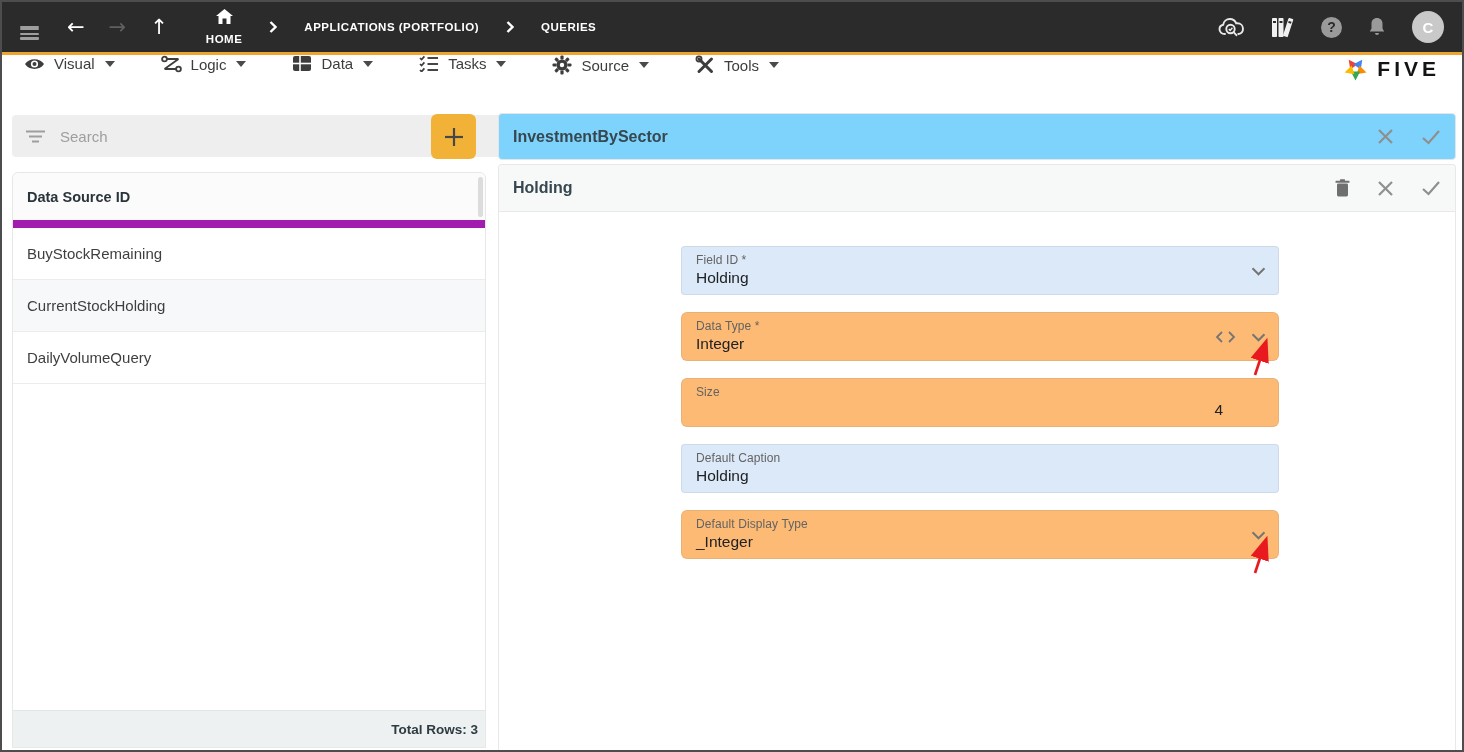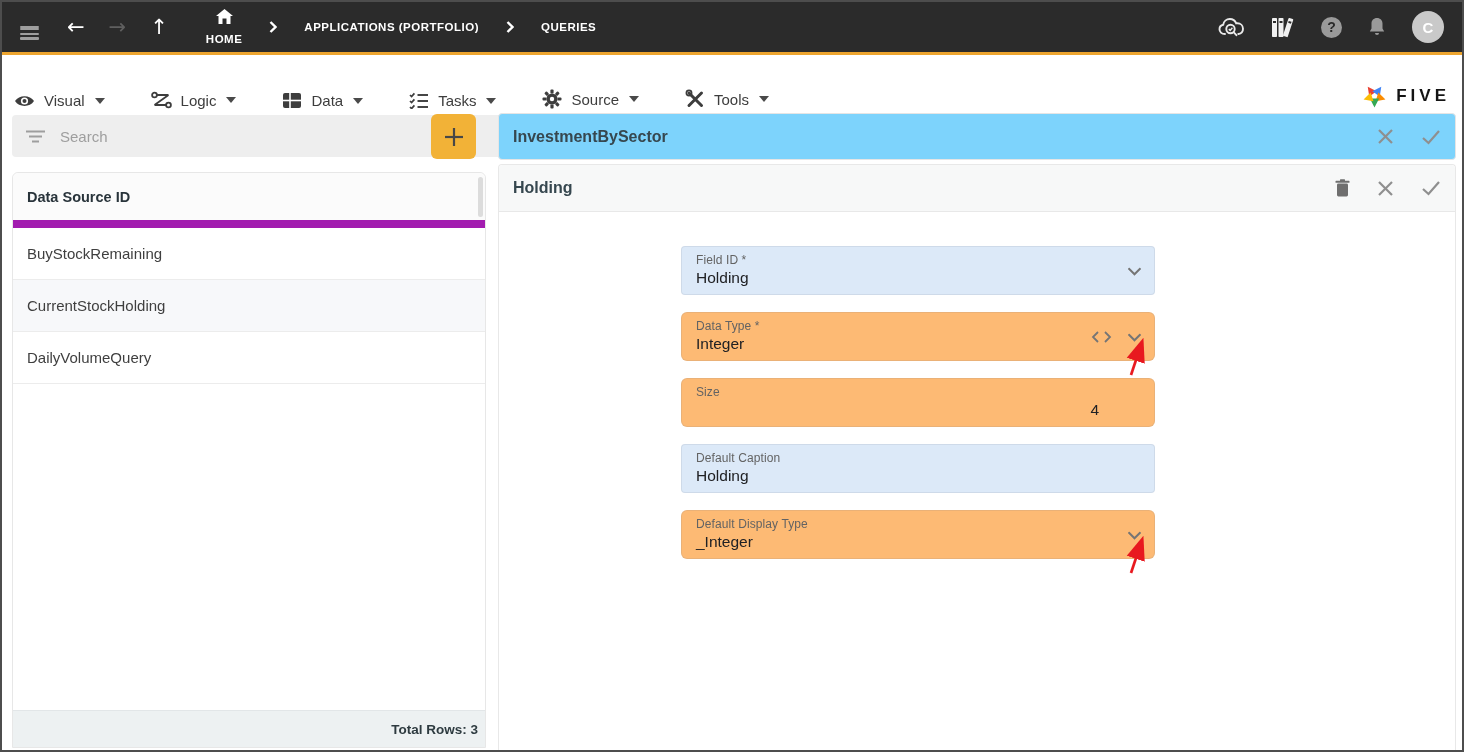--- a/index.html
+++ b/index.html
@@ -20,27 +20,27 @@
   .crumbs{display:flex;align-items:center;margin-left:14px;}
   .crumb{display:flex;align-items:center;gap:9px;color:#fff;font-size:11.5px;font-weight:700;letter-spacing:.5px;flex-direction:column;}
   .crumb-sep{margin:0 27px;display:flex;}
   
   .tb-right{margin-left:auto;display:flex;align-items:center;gap:25px;}
   .q-circle{width:21px;height:21px;border-radius:50%;background:#9a9a9a;color:#2b2b2b;
     font-size:14px;font-weight:700;display:flex;align-items:center;justify-content:center;}
   .avatar{width:32px;height:32px;border-radius:50%;background:#c9c9c9;color:#fff;
     font-size:15px;font-weight:700;display:flex;align-items:center;justify-content:center;}
   
-  .menubar{display:flex;align-items:flex-end;height:54px;padding:0 12px;background:#fff;}
+  .menubar{display:flex;align-items:flex-start;height:54px;padding:0 22px;background:#fff;}
   .menu-item{display:flex;align-items:center;gap:9px;margin-right:46px;cursor:pointer;
     font-size:15px;color:#3d3d3d;background:none;border:none;padding:0;font-family:inherit;}
   .caret{width:0;height:0;border-left:5px solid transparent;border-right:5px solid transparent;
     border-top:6px solid #4a4a4a;margin-left:1px;}
   .brand{margin-left:auto;display:flex;align-items:center;gap:8px;}
-  .brand-text{font-size:17px;font-weight:700;letter-spacing:4px;color:#141414;}
+  .brand-text{font-size:21px;font-weight:700;letter-spacing:4px;color:#141414;}
   
   .search-bar{position:absolute;left:10px;top:113px;width:530px;height:42px;background:#eeeeee;
     border-radius:4px;display:flex;align-items:center;padding:0 14px;}
   .search-input{flex:1;border:none;background:transparent;outline:none;font-size:15px;
     color:#424242;margin-left:13px;font-family:inherit;}
   .search-input::placeholder{color:#9e9e9e;}
   .search-mag{margin-right:52px;}
   .plus-btn{position:absolute;left:429px;top:112px;width:45px;height:45px;border:none;cursor:pointer;
     border-radius:6px;background:#f2b237;display:flex;align-items:center;justify-content:center;}
   .list-card{position:absolute;left:10px;top:170px;width:474px;bottom:2px;background:#fff;
@@ -59,21 +59,21 @@
   .record-header{position:absolute;left:496px;top:111px;right:6px;height:47px;background:#7dd3fc;
     border:1px solid #e5e5e5;border-radius:4px;display:flex;align-items:center;padding:0 14px;}
   .panel-title{font-size:16px;font-weight:700;color:#36474f;}
   .hdr-icons{margin-left:auto;display:flex;align-items:center;gap:27px;}
   .icon-btn{background:none;border:none;padding:0;cursor:pointer;display:flex;align-items:center;}
   .detail-card{position:absolute;left:496px;top:162px;right:6px;bottom:0;background:#fff;
     border:1px solid #e8e8e8;border-bottom:none;border-radius:4px 4px 0 0;}
   .detail-header{height:47px;background:#f7f8f8;border-bottom:1px solid #e8e8e8;border-radius:4px 4px 0 0;
     display:flex;align-items:center;padding:0 14px;}
   
-  .field{position:absolute;left:679px;width:474px;height:49px;border-radius:4px;
+  .field{position:absolute;left:679px;width:598px;height:49px;border-radius:4px;
     border:1px solid rgba(120,130,140,.14);}
   .field.blue{background:#dce9f8;}
   .field.yellow{background:#fdba74;border-radius:6px;}
   .f-label{position:absolute;top:6px;left:14px;font-size:12px;color:#636363;letter-spacing:.1px;}
   .f-value{position:absolute;bottom:7px;left:14px;font-size:15.5px;color:#202124;}
   .f-value.right{left:auto;right:55px;}
   .f-chevron{position:absolute;right:12px;top:50%;transform:translateY(-42%);cursor:pointer;}
   .f-code{position:absolute;right:42px;top:50%;transform:translateY(-50%);cursor:pointer;}
   .ann-arrow{position:absolute;right:4px;top:22px;overflow:visible;pointer-events:none;}
   svg{display:block;}

